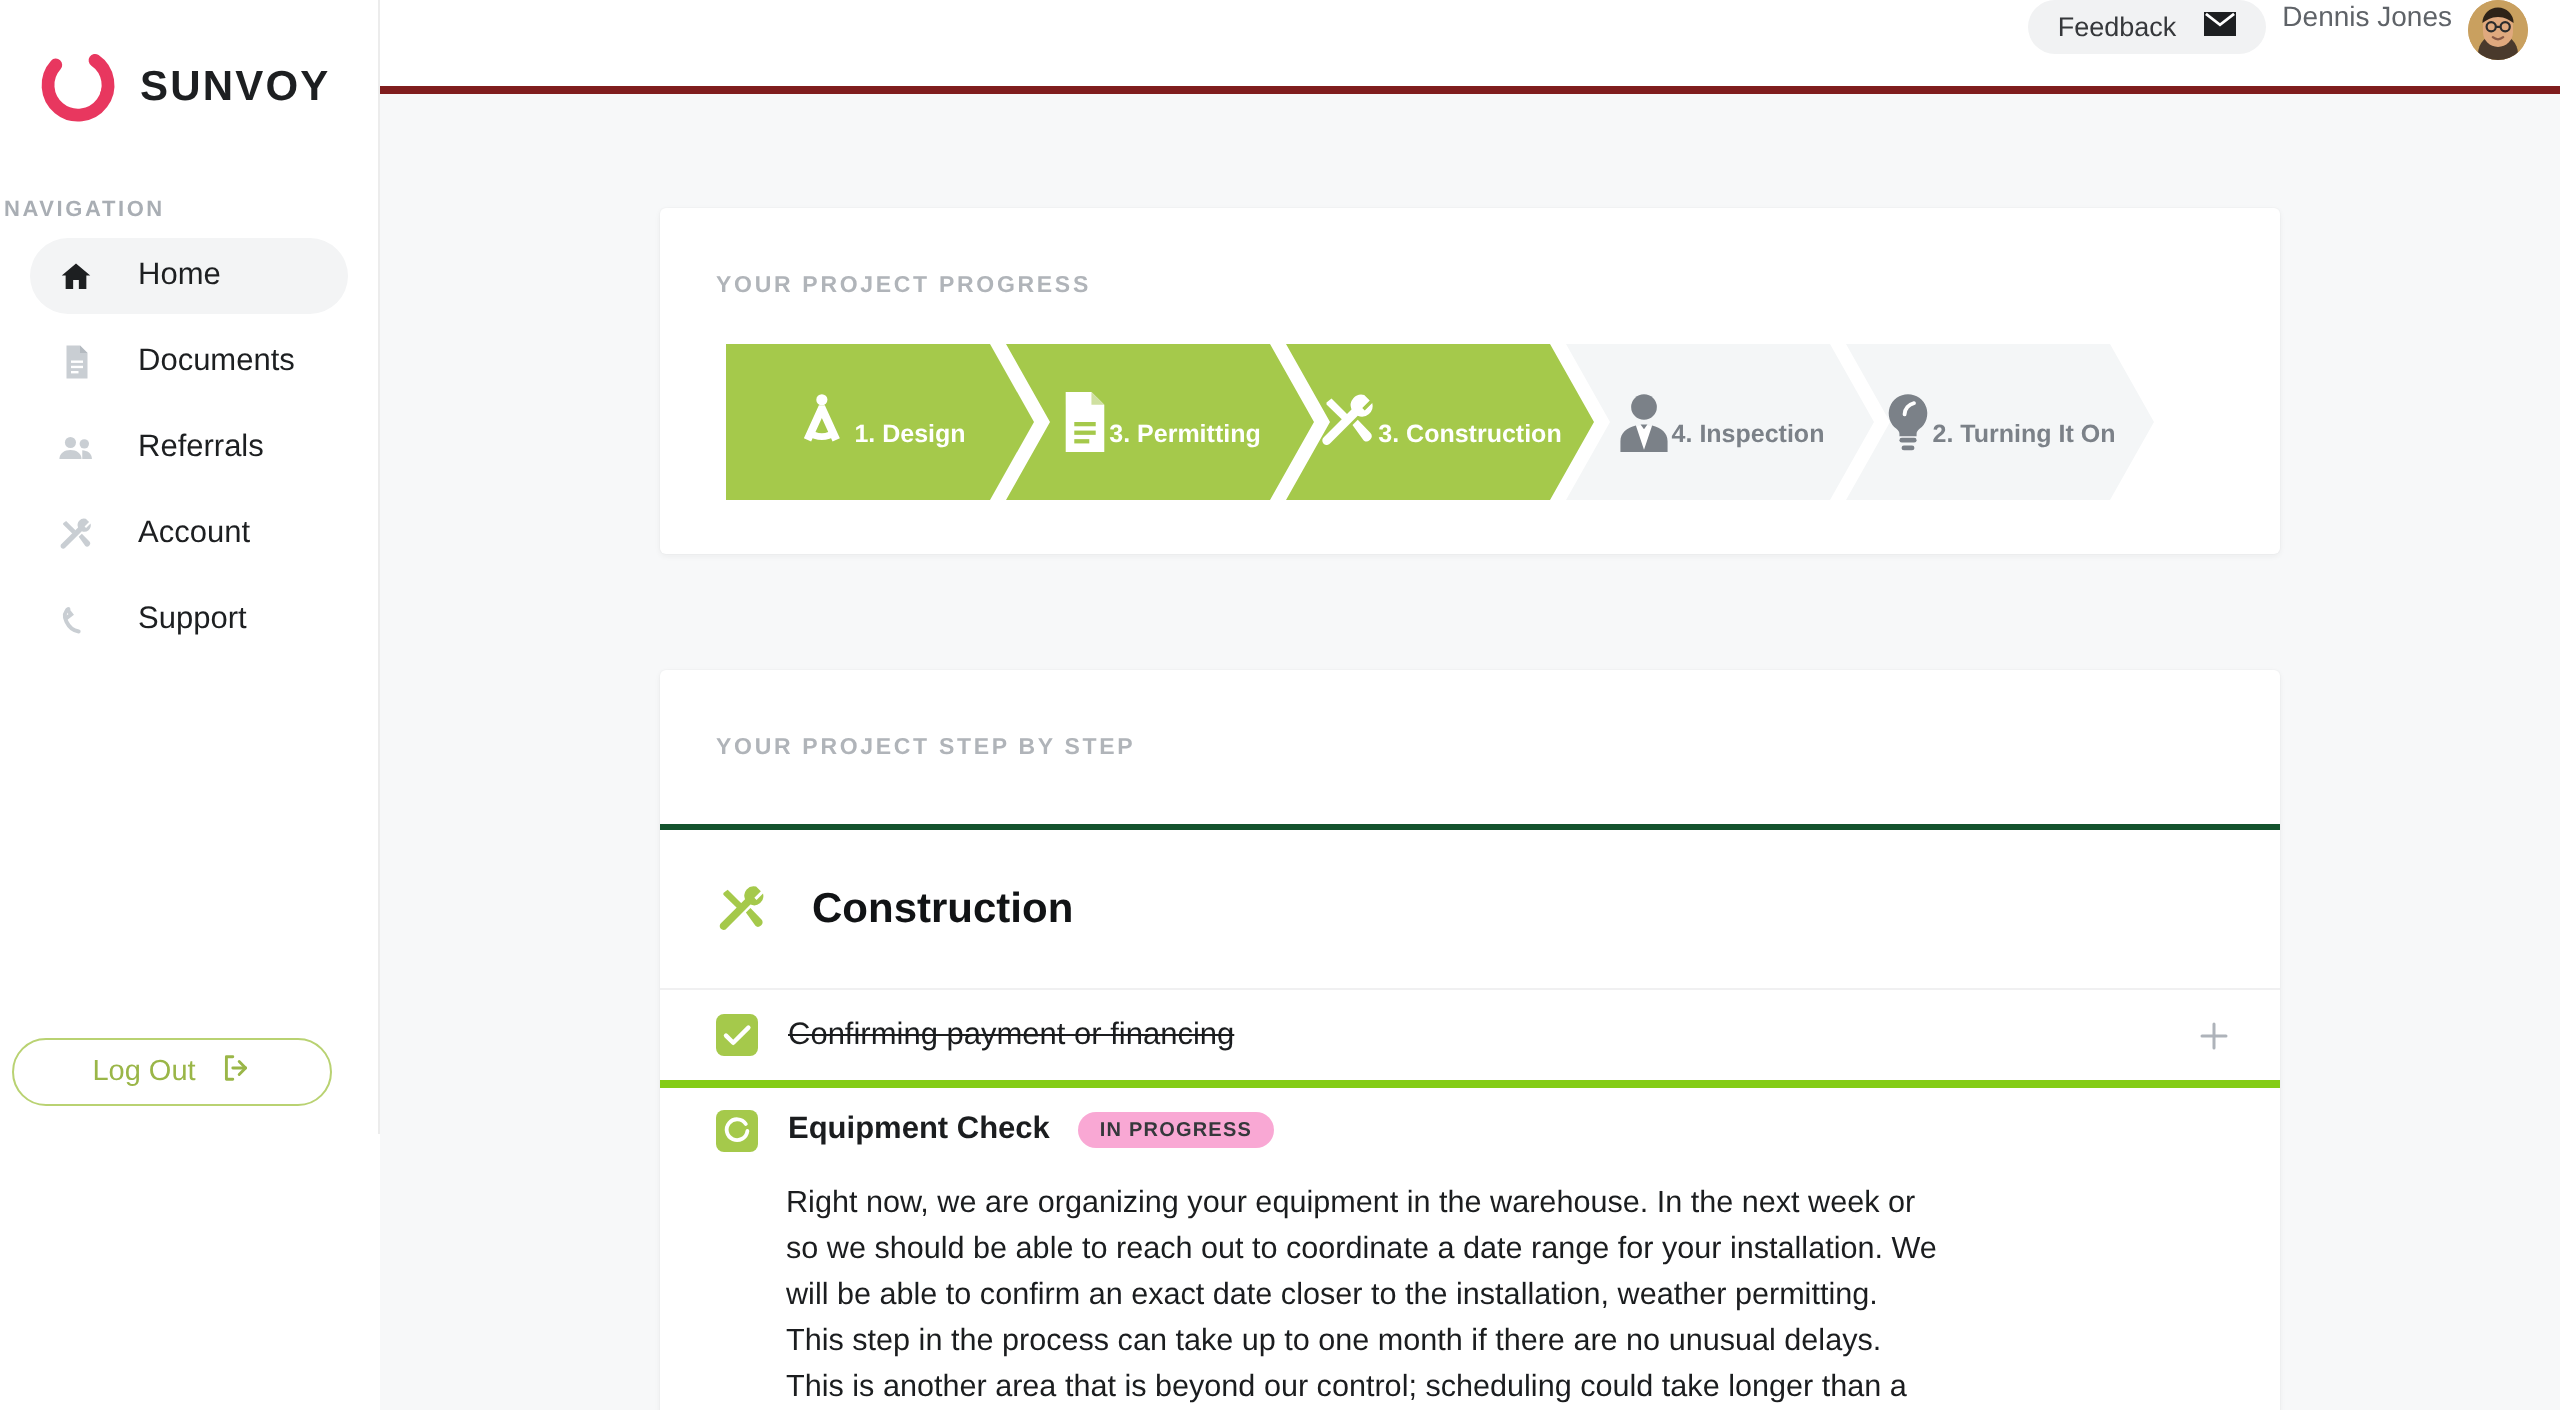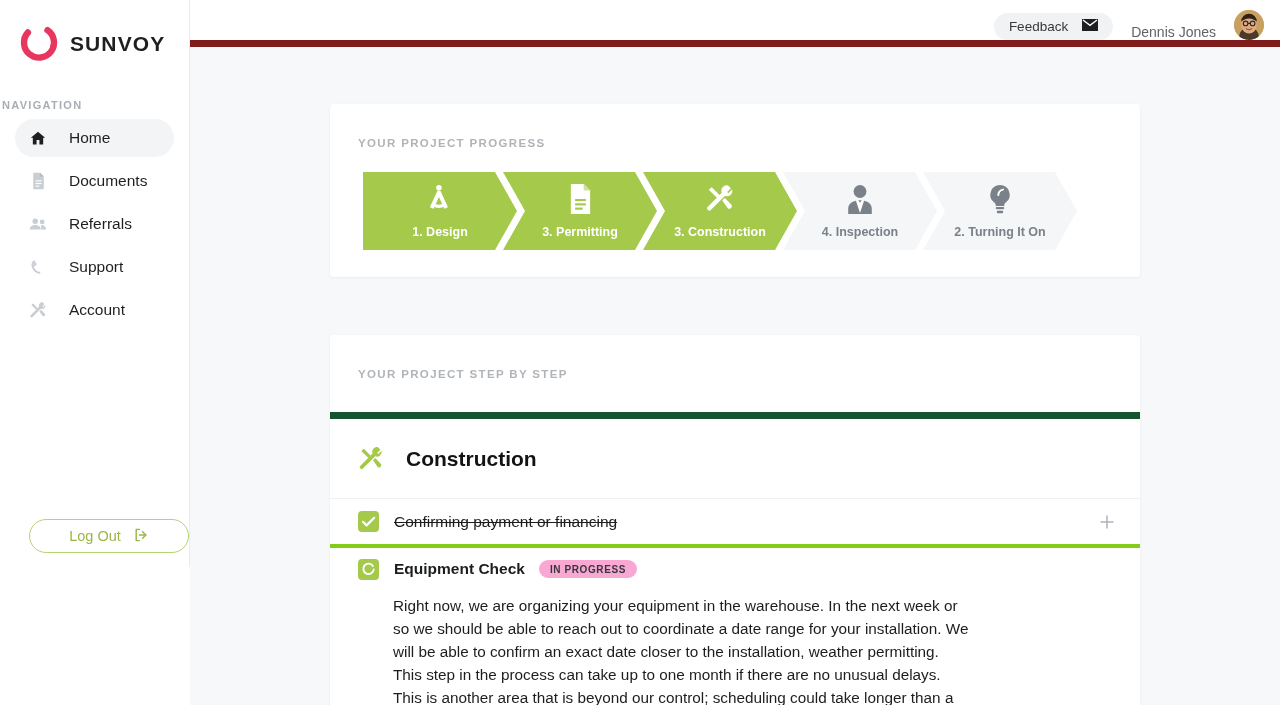--- a/index.html
+++ b/index.html
@@ -37,36 +37,36 @@
     border-radius: 19px;
     margin-bottom: 5px;
     cursor: pointer;
   }
   .nav-item.active { background: #f3f4f5; }
   .nav-ico { width: 18px; height: 18px; flex: 0 0 18px; display: flex; align-items: center; justify-content: center; }
   .nav-ico svg { display: block; }
   .nav-txt { font-size: 15.5px; color: #1d1f21; }
   .nav-item:not(.active) .nav-txt { color: #1d1f21; }
 
-  .logout-wrap { position: absolute; left: 29px; bottom: 14px; width: 160px; }
+  .logout-wrap { position: absolute; left: 6px; bottom: 14px; width: 160px; }
   .logout {
     display: flex; align-items: center; justify-content: center; gap: 12px;
     width: 160px; height: 34px;
     border: 1px solid #b9d272; border-radius: 18px;
     background: #fff; color: #9ab648;
     font-size: 14.5px; cursor: pointer;
   }
 
   
   .main { flex: 1 1 auto; height: 705px; background: #f7f8f9; display: flex; flex-direction: column; }
   .topbar {
     height: 47px; background: #ffffff;
-    display: flex; align-items: flex-end; justify-content: flex-end;
-    padding-right: 16px; gap: 18px;
-    border-bottom: 7px solid #7f1d1d;
+    display: flex; align-items: flex-start; justify-content: flex-end;
+    padding-right: 16px; gap: 8px;
+    border-bottom: 4px solid #7f1d1d;
     flex: 0 0 47px;
   }
   .feedback {
     display: flex; align-items: center; gap: 14px;
     height: 27px; padding: 0 15px;
     background: #f1f2f3; border-radius: 14px;
     font-size: 13.5px; color: #36383b; cursor: pointer; border: none;
   }
   .username { font-size: 14px; color: #5f6368; }
   .avatar {
@@ -89,38 +89,38 @@
 
   .eyebrow {
     font-size: 11.5px; letter-spacing: 1.35px; font-weight: bold;
     color: #b0b4b9; padding: 33px 0 0 28px;
   }
 
   
   .steps { display: flex; margin: 23px 0 0 33px; }
   .step {
     position: relative; width: 154px; height: 78px;
-    display: flex; flex-direction: column; align-items: center; justify-content: center;
+    display: flex; align-items: center; justify-content: center;
     clip-path: polygon(0 0, calc(100% - 22px) 0, 100% 50%, calc(100% - 22px) 100%, 0 100%, 22px 50%);
     margin-right: -14px;
   }
   .step:first-child { clip-path: polygon(0 0, calc(100% - 22px) 0, 100% 50%, calc(100% - 22px) 100%, 0 100%); }
   .step.done { background: #a5c94b; }
   .step.todo { background: #f4f6f7; }
   .step-ico { height: 30px; display: flex; align-items: flex-end; justify-content: center; }
   .step-ico svg { display: block; }
   .step-txt { font-size: 12.5px; margin-top: 11px; font-weight: bold; }
   .step.done .step-txt { color: #ffffff; }
   .step.todo .step-txt { color: #7b8188; }
 
   
   .section-head {
     display: flex; align-items: center; gap: 22px;
     padding: 27px 28px 26px 28px;
-    border-top: 7px solid #14532d;
+    border-top: 3px solid #14532d;
   }
   .section-ico { width: 26px; height: 26px; flex: 0 0 26px; }
   .section-title { font-size: 21px; font-weight: bold; color: #111315; }
 
   .task {
     display: flex; align-items: center;
     padding: 0 22px 0 28px;
     min-height: 46px;
     border-top: 1px solid #f0f0f1;
   }
@@ -195,37 +195,37 @@
               <circle cx="19" cy="6" r="3.4"></circle>
             <path d="M1 17c0-4.2 3.6-6.6 8-6.6s8 2.4 8 6.6z"></path>
             <path d="M17.5 10.6c3.6.2 7 1.9 7 6.4h-7z"></path>
           </svg>
         </span>
         <span class="nav-txt">Referrals</span>
       </div>
 
       <div class="nav-item">
         <span class="nav-ico">
-          <svg width="19" height="19" viewBox="0 0 24 24" fill="none" stroke="#c9ced3" stroke-width="2.6" stroke-linecap="round">
-            <path d="M7 4c-2.6 1.8-3 5 -1.4 8.4 1.6 3.4 4.6 6 8.2 6.6"></path>
-            <path d="M6.2 4.4l2.6 3.2-2.6 2.0"></path>
-          </svg>
-        </span>
-        <span class="nav-txt">Support</span>
-      </div>
-
-      <div class="nav-item">
-        <span class="nav-ico">
           <svg width="19" height="19" viewBox="0 0 24 24" fill="#c9ced3">
             <path d="M3.4 4.2l2-1.6 6.4 6.4-2.1 2.1L3.4 5.0z"></path>
             <path d="M13.8 13.2l2.1-2.1 5.1 5.3c.7.7.7 1.8 0 2.5l-.4.4c-.7.7-1.8.7-2.4 0z"></path>
             <path d="M20.7 3.4l-3.0 3.0 1.0 1.0 3.0-3.0a4.3 4.3 0 0 1-5.8 5.1L5.0 20.4a1.8 1.8 0 1 1-2.5-2.5L13.4 7.0a4.3 4.3 0 0 1 5.1-5.8z"></path>
           </svg>
         </span>
         <span class="nav-txt">Account</span>
+      </div>
+
+      <div class="nav-item">
+        <span class="nav-ico">
+          <svg width="19" height="19" viewBox="0 0 24 24" fill="none" stroke="#c9ced3" stroke-width="2.6" stroke-linecap="round">
+            <path d="M7 4c-2.6 1.8-3 5 -1.4 8.4 1.6 3.4 4.6 6 8.2 6.6"></path>
+            <path d="M6.2 4.4l2.6 3.2-2.6 2.0"></path>
+          </svg>
+        </span>
+        <span class="nav-txt">Support</span>
       </div>
 
     </nav>
 
     <div class="logout-wrap">
       <button class="logout">
         <span>Log Out</span>
         <span>
           <svg width="16" height="16" viewBox="0 0 20 20" fill="none" stroke="#9ab648" stroke-width="1.8" stroke-linecap="round" stroke-linejoin="round">
             <path d="M8 3H4v14h4"></path>

